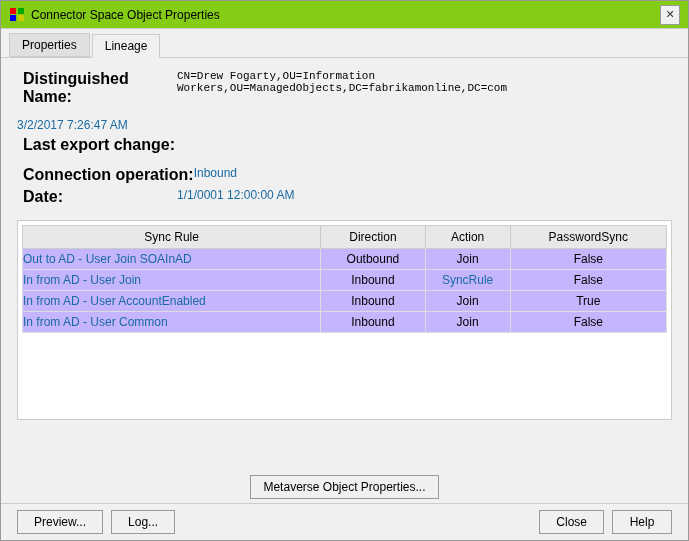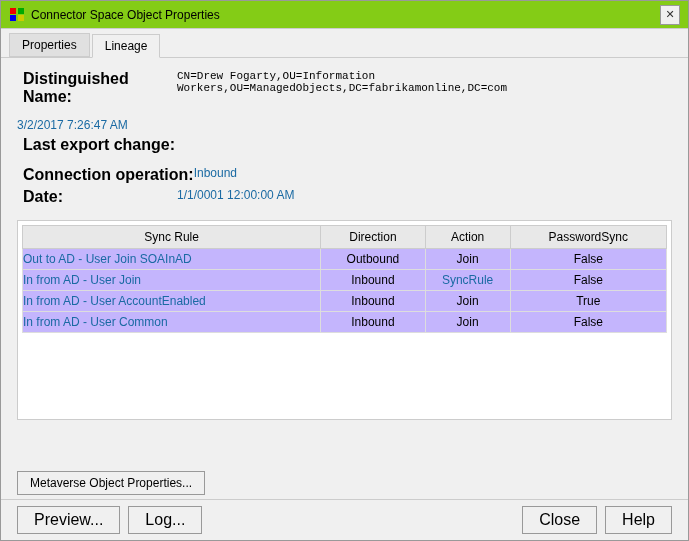--- a/index.html
+++ b/index.html
@@ -154,21 +154,21 @@
       color: #000;
     }
     .table-wrapper {
       border: 1px solid #ccc;
       background: #fff;
       min-height: 200px;
       padding: 4px;
     }
     .bottom-btn-row {
       display: flex;
-      justify-content: flex-start;
+      justify-content: center;
       padding: 6px 16px 4px 16px;
     }
     .meta-btn {
       padding: 4px 12px;
       border: 1px solid #999;
       background: #f0f0f0;
       cursor: pointer;
       font-size: 12px;
     }
     .footer {
@@ -186,21 +186,21 @@
     .footer-right {
       display: flex;
       gap: 8px;
       margin-left: 47px;
     }
     .footer-btn {
       padding: 4px 16px;
       border: 1px solid #999;
       background: #f0f0f0;
       cursor: pointer;
-      font-size: 16px;
+      font-size: 12px;
       min-width: 60px;
     }
 
     
     .win-icon-squares {
       display: grid;
       grid-template-columns: 1fr 1fr;
       width: 14px;
       height: 14px;
       gap: 1px;

